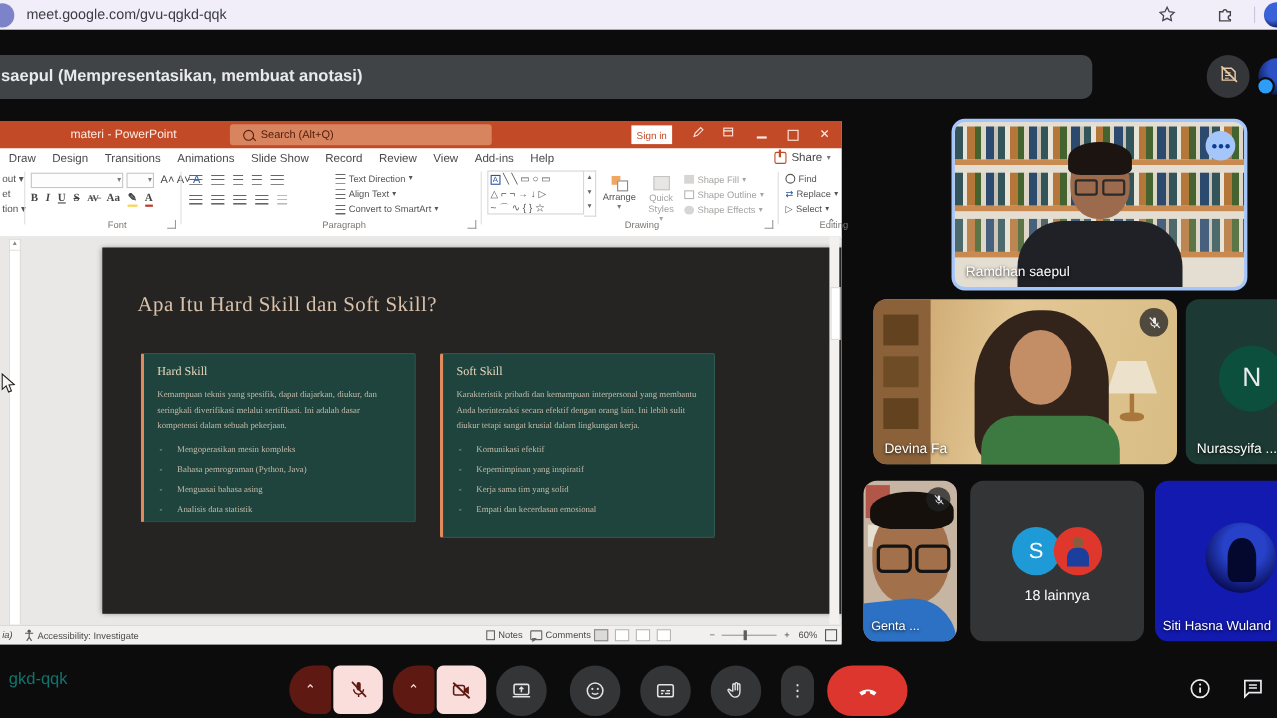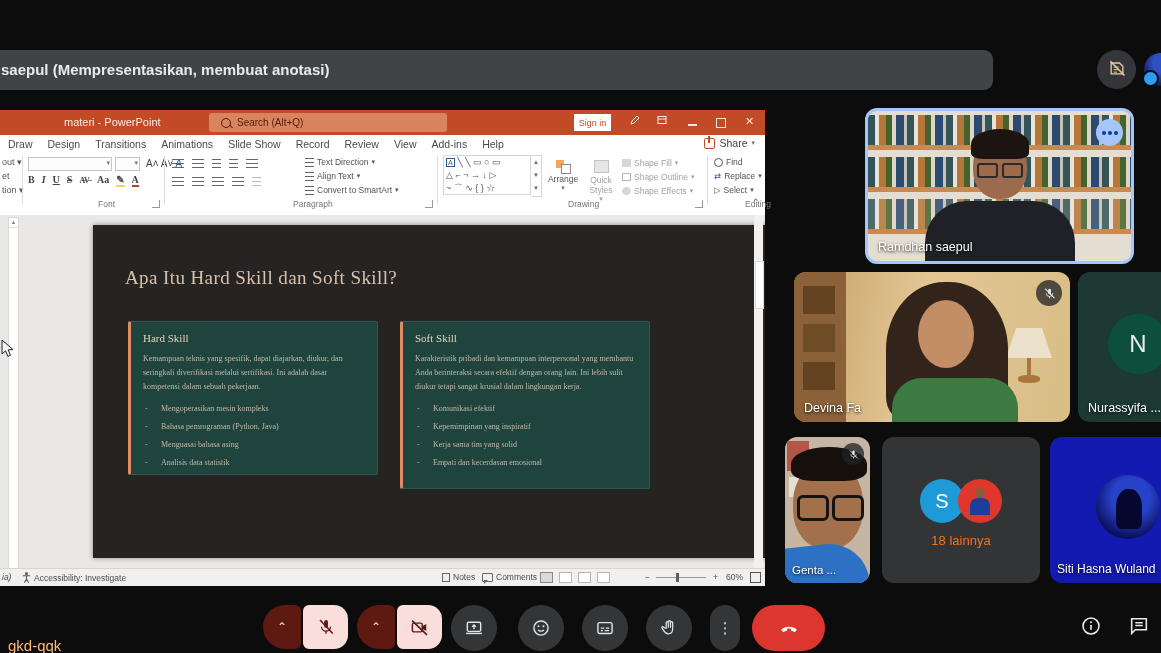--- a/index.html
+++ b/index.html
@@ -113,37 +113,53 @@
     display:flex;align-items:center;justify-content:center;gap:2px;}
   .dots-btn i{width:4px;height:4px;border-radius:50%;background:#0b3e91;}
 
   .bookrow{position:absolute;left:0;width:100%;height:30px;
     background:repeating-linear-gradient(90deg,#33555a 0 7px,#e9e4d8 7px 11px,#b5763a 11px 18px,#44632f 18px 24px,#ddd6c6 24px 28px,#2c4a6e 28px 36px,#c9c2b4 36px 39px);}
   .shelfboard{position:absolute;left:0;width:100%;height:5px;background:#c98a52;}
 
   .others-circle{position:absolute;width:44px;height:44px;border-radius:50%;display:flex;align-items:center;justify-content:center;}
 
   
-  .meet-code{position:absolute;left:8px;top:637px;font-size:15px;color:#fdba74;font-weight:500;}
+  .meet-code{position:absolute;left:8px;top:609px;font-size:15px;color:#0f766e;font-weight:500;}
   .ctl-seg{position:absolute;top:605px;height:44px;display:flex;align-items:center;justify-content:center;}
   .seg-chevron{background:#5e1a12;border-radius:22px 6px 6px 22px;width:38px;color:#f9dedc;font-size:12px;}
   .seg-main{background:#f9dedc;border-radius:6px 14px 14px 6px;width:45px;}
   .circle-btn{position:absolute;top:605px;width:46px;height:46px;border-radius:50%;background:#333537;
     display:flex;align-items:center;justify-content:center;}
   .more-btn{position:absolute;top:605px;left:710px;width:30px;height:46px;border-radius:15px;background:#333537;
     display:flex;align-items:center;justify-content:center;color:#e3e3e3;font-size:15px;}
   .end-btn{position:absolute;top:605px;left:752px;width:73px;height:46px;border-radius:23px;background:#dc362e;
     display:flex;align-items:center;justify-content:center;}
   .far-ic{position:absolute;top:615px;display:flex;align-items:center;justify-content:center;}
 </style>
 </head>
 <body>
 
 <div class="stage">
 
+  <div class="browser-bar">
+    <div class="site-icon"></div>
+    <div class="url-text">meet.google.com/gvu-qgkd-qqk</div>
+    <div class="tb-icon" style="left:1052px;">
+      <svg width="18" height="18" viewBox="0 0 24 24" fill="none" stroke="#45474a" stroke-width="1.6">
+        <path d="M12 3.5l2.6 5.4 5.9.8-4.3 4.1 1 5.9L12 16.9l-5.2 2.8 1-5.9-4.3-4.1 5.9-.8z"></path>
+        </svg>
+    </div>
+    <div class="tb-icon" style="left:1105px;">
+      <svg width="18" height="18" viewBox="0 0 24 24" fill="none" stroke="#45474a" stroke-width="1.7">
+        <path d="M5 9h4a2.4 2.4 0 1 1 5 0h4v4.5a2.4 2.4 0 1 0 0 5V20H5z"></path>
+        </svg>
+    </div>
+    <div class="tb-sep"></div>
+    <div class="browser-avatar"></div>
+  </div>
 
   <div class="banner">
     <div class="banner-text">saepul (Mempresentasikan, membuat anotasi)</div>
   </div>
   <div class="banner-btn">
     <span>
       <svg width="20" height="20" viewBox="0 0 24 24">
         <path d="M5 6h10l4 4v9H5z" fill="none" stroke="#e8c9a3" stroke-width="1.6"></path>
         <path d="M8 11h6M8 14h6M8 17h4" stroke="#e8c9a3" stroke-width="1.2"></path>
         <path d="M4 4l17 17" stroke="#e8c9a3" stroke-width="1.8"></path>
@@ -456,21 +472,21 @@
     </div>
     <div class="tile-name" style="font-size:11.5px;left:7px;">Genta ...</div>
   </div>
 
   <div class="tile" style="left:882px;top:437px;width:158px;height:146px;background:#333436;">
     <div class="others-circle" style="left:38px;top:42px;background:#1e9bd7;color:#fff;font-size:20px;">S</div>
     <div class="others-circle" style="left:76px;top:42px;background:#df372c;">
       <span style="position:absolute;top:9px;left:17px;width:10px;height:10px;border-radius:50%;background:#8a5c3c;"></span>
       <span style="position:absolute;top:19px;left:12px;width:20px;height:17px;border-radius:8px 8px 0 0;background:#1c3f9e;"></span>
     </div>
-    <div style="position:absolute;left:0;top:96px;width:100%;text-align:center;color:#f97316;font-size:13px;">18 lainnya</div>
+    <div style="position:absolute;left:0;top:96px;width:100%;text-align:center;color:#ffffff;font-size:13px;">18 lainnya</div>
   </div>
 
   <div class="tile" style="left:1050px;top:437px;width:111px;height:146px;background:#131ab0;border-radius:12px 0 0 12px;">
     <div style="position:absolute;left:46px;top:38px;width:64px;height:64px;border-radius:50%;background:radial-gradient(circle at 55% 35%,#2742c9 0 35%,#0a0e5a 75%);overflow:hidden;">
       <span style="position:absolute;left:20px;top:14px;width:26px;height:40px;background:#05082e;border-radius:45% 45% 20% 20%;"></span>
     </div>
     <div class="tile-name" style="font-size:12px;left:7px;">Siti Hasna Wuland</div>
   </div>
 
   <div class="meet-code">gkd-qqk</div>

